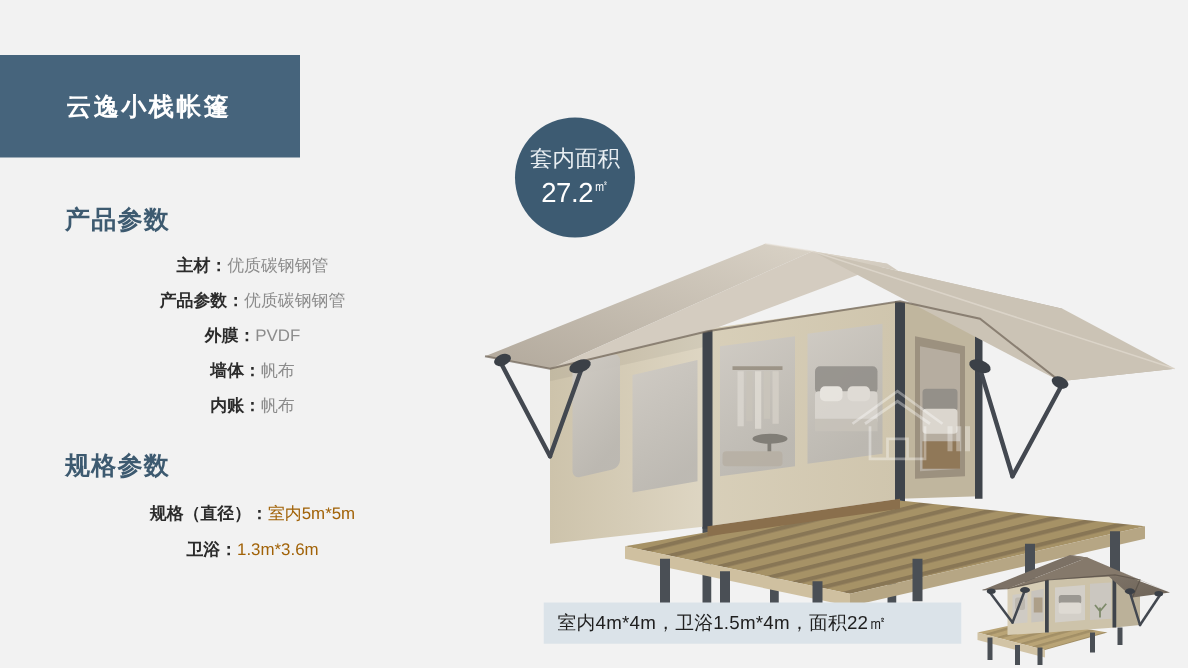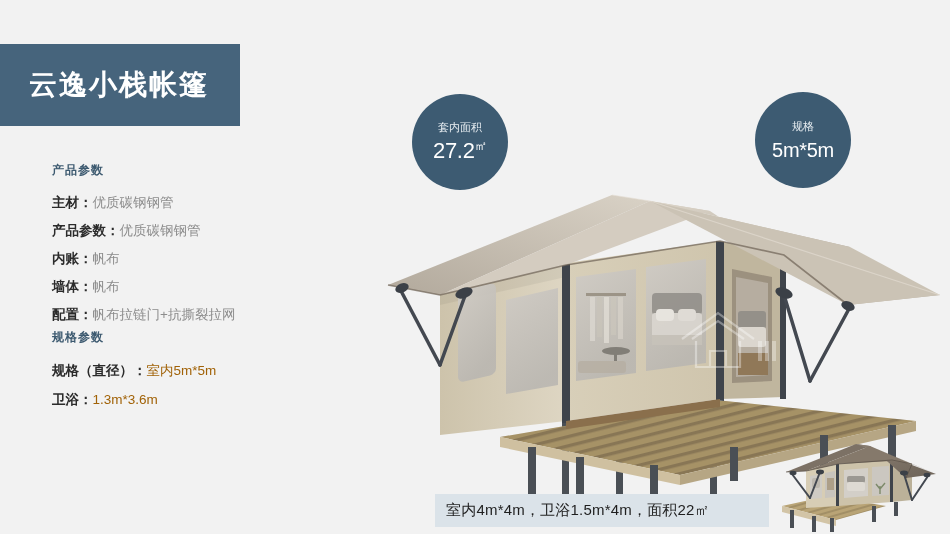--- a/index.html
+++ b/index.html
@@ -32,48 +32,50 @@
     width: 250px;
     height: 82px;
     background: #46647c;
     box-sizing: border-box;
     display: flex;
     align-items: center;
     justify-content: center;
   }
   .title-text {
     color: #ffffff;
-    font-size: 28px;
+    font-size: 20px;
     font-weight: bold;
     letter-spacing: 2px;
     padding-left: 8px;
     white-space: nowrap;
   }
 
   
   .spec-panel {
     position: absolute;
     left: 52px;
     top: 162px;
     width: 300px;
   }
   .spec-section + .spec-section {
+    margin-top: 20px;
   }
   .section-heading {
     color: #3d5a70;
-    font-size: 12px;
+    font-size: 20px;
     font-weight: bold;
     letter-spacing: 1px;
     margin: 0 0 10px 0;
     white-space: nowrap;
   }
   .spec-row {
     font-size: 13.5px;
     line-height: 28px;
     white-space: nowrap;
+    text-align: center;
   }
   .spec-label {
     color: #2b2b2b;
     font-weight: bold;
   }
   .spec-value {
     color: #8c8c8c;
     font-weight: normal;
   }
   .spec-section.specs .spec-value {
@@ -101,21 +103,21 @@
     display: flex;
     flex-direction: column;
     align-items: center;
     justify-content: center;
     box-sizing: border-box;
   }
   .stat-circle.c1 { left: 2px;   top: 2px; }
   .stat-circle.c2 { left: 170px; top: 2px; }
   .stat-circle.c3 { left: 345px; top: 0px; }
   .stat-caption {
-    font-size: 11px;
+    font-size: 18px;
     line-height: 1;
     margin-bottom: 7px;
     color: #e8eef2;
     white-space: nowrap;
     text-align: right;
   }
   .stat-value {
     font-size: 22px;
     line-height: 1;
     white-space: nowrap;
@@ -144,21 +146,21 @@
     width: 110px;
     height: 80px;
     opacity: 0.42;
     pointer-events: none;
   }
 
   
   .caption-bar {
     position: absolute;
     left: 435px;
-    top: 494px;
+    top: 482px;
     width: 334px;
     height: 33px;
     background: #dbe3e9;
     display: flex;
     align-items: center;
     box-sizing: border-box;
     padding-left: 11px;
   }
   .caption-text {
     color: #1f1f1f;
@@ -191,27 +193,27 @@
     <div class="spec-section products">
       <div class="section-heading">产品参数</div>
 
       <div class="spec-row">
         <span class="spec-label">主材：</span><span class="spec-value">优质碳钢钢管</span>
       </div>
       <div class="spec-row">
         <span class="spec-label">产品参数：</span><span class="spec-value">优质碳钢钢管</span>
       </div>
       <div class="spec-row">
+        <span class="spec-label">外膜：</span><span class="spec-value">PVDF</span>
+      </div>
+      <div class="spec-row">
+        <span class="spec-label">墙体：</span><span class="spec-value">帆布</span>
+      </div>
+      <div class="spec-row">
         <span class="spec-label">内账：</span><span class="spec-value">帆布</span>
-      </div>
-      <div class="spec-row">
-        <span class="spec-label">墙体：</span><span class="spec-value">帆布</span>
-      </div>
-      <div class="spec-row">
-        <span class="spec-label">配置：</span><span class="spec-value">帆布拉链门+抗撕裂拉网</span>
       </div>
     </div>
 
     <div class="spec-section specs">
       <div class="section-heading">规格参数</div>
 
       <div class="spec-row">
         <span class="spec-label">规格（直径）：</span><span class="spec-value">室内5m*5m</span>
       </div>
       <div class="spec-row">
@@ -222,24 +224,20 @@
   </div>
 
   <div class="stat-circles">
 
     <div class="stat-circle c1">
       <div class="stat-caption">套内面积</div>
       <div class="stat-value"><span>27.2</span><span class="sup">㎡</span></div>
     </div>
 
 
-    <div class="stat-circle c3">
-      <div class="stat-caption">规格</div>
-      <div class="stat-value"><span>5m*5m</span><span class="sup"></span></div>
-    </div>
 
   </div>
 
   <div class="tent-stage">
     <svg width="570" height="310" viewBox="0 0 570 310" xmlns="http://www.w3.org/2000/svg">
       <defs>
         <linearGradient id="roofL" x1="0" y1="1" x2="1" y2="0">
           <stop offset="0%" stop-color="#b2a99c"></stop>
           <stop offset="100%" stop-color="#d9d2c6"></stop>
         </linearGradient>

